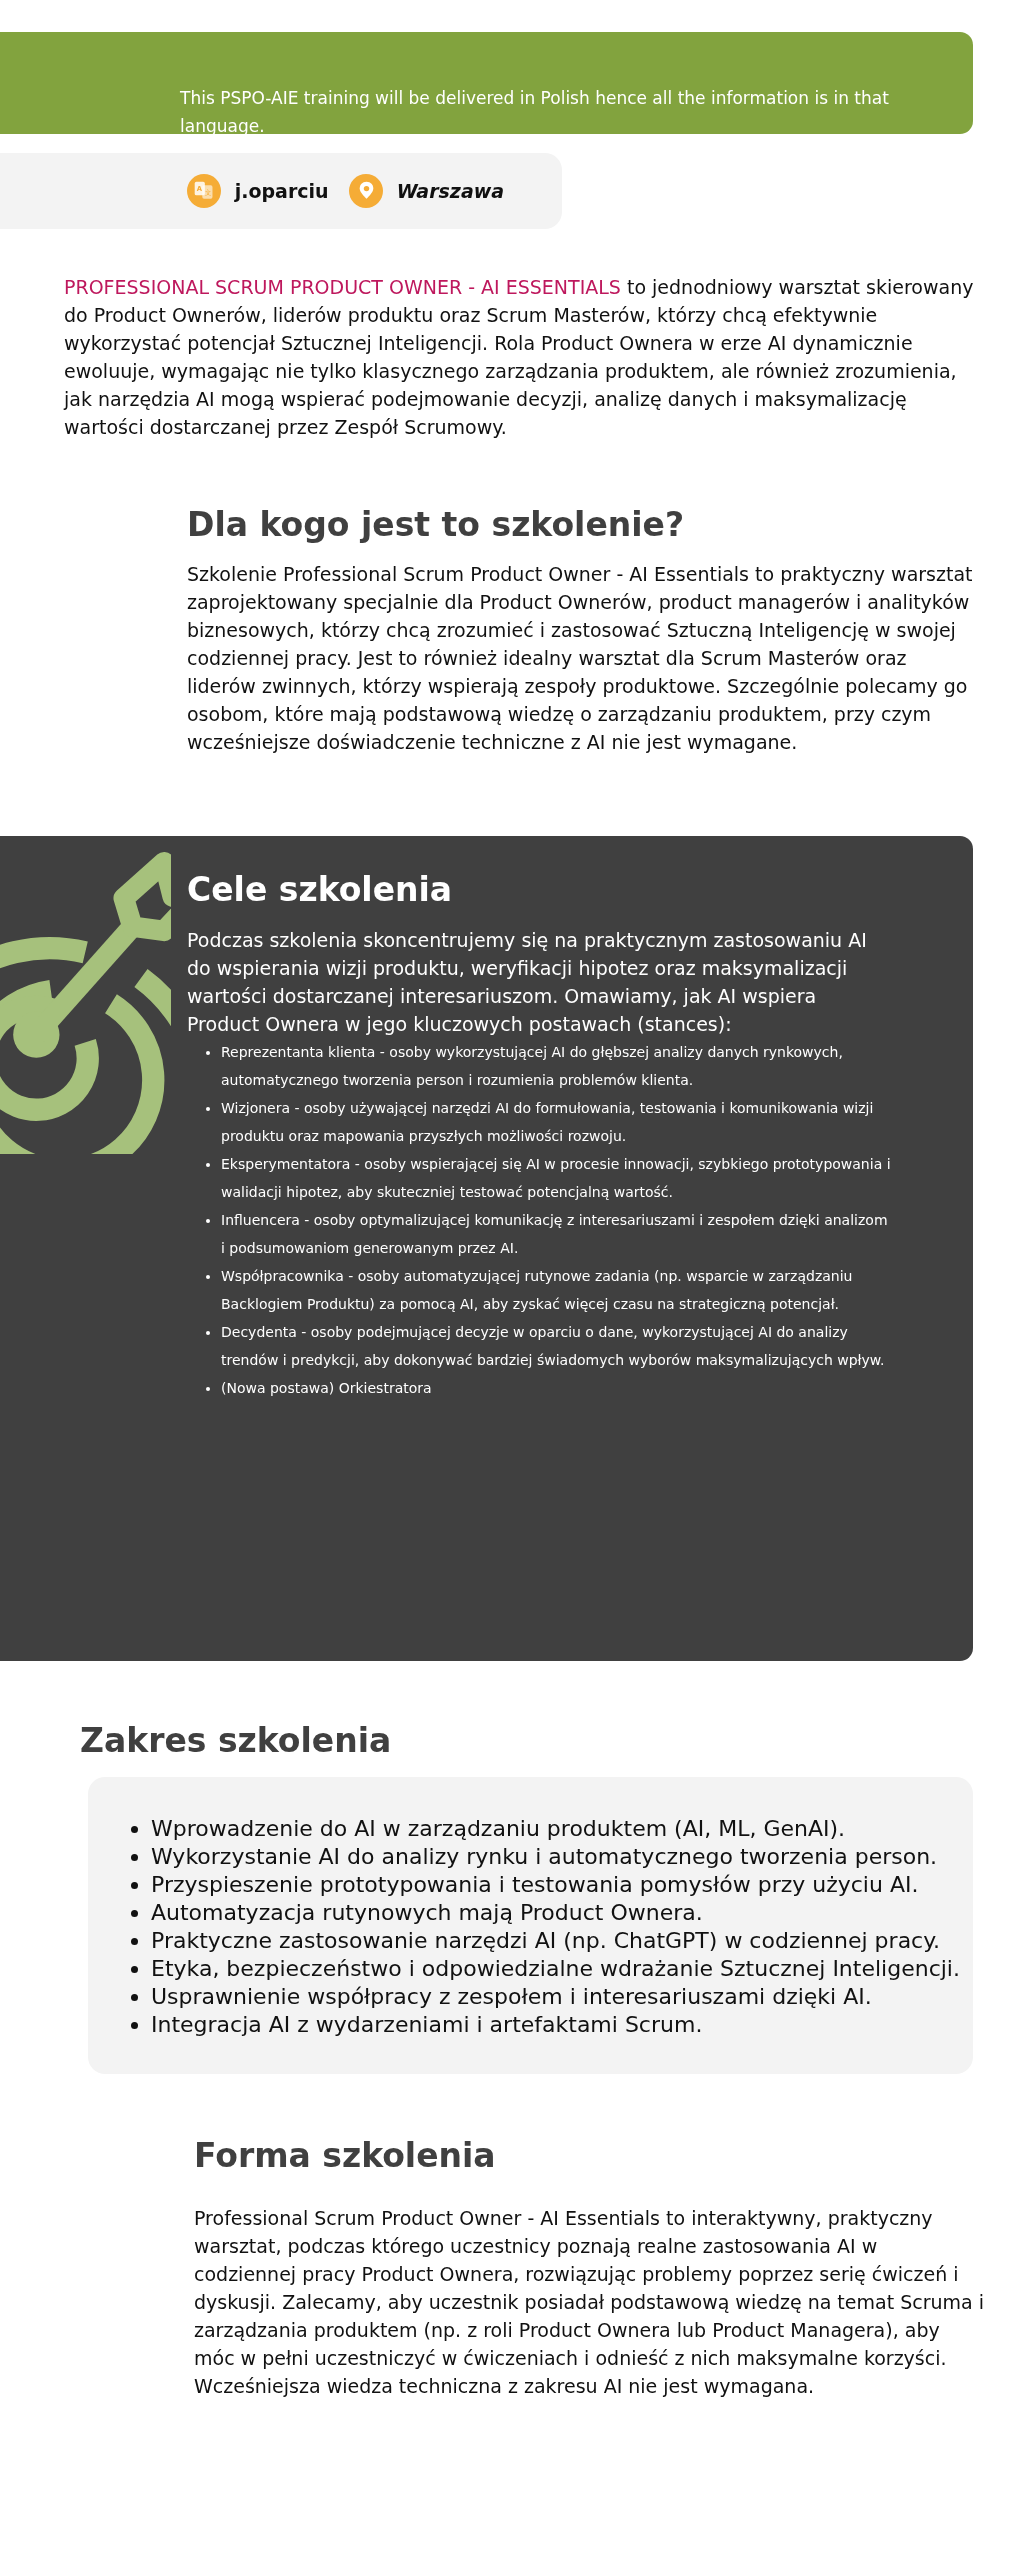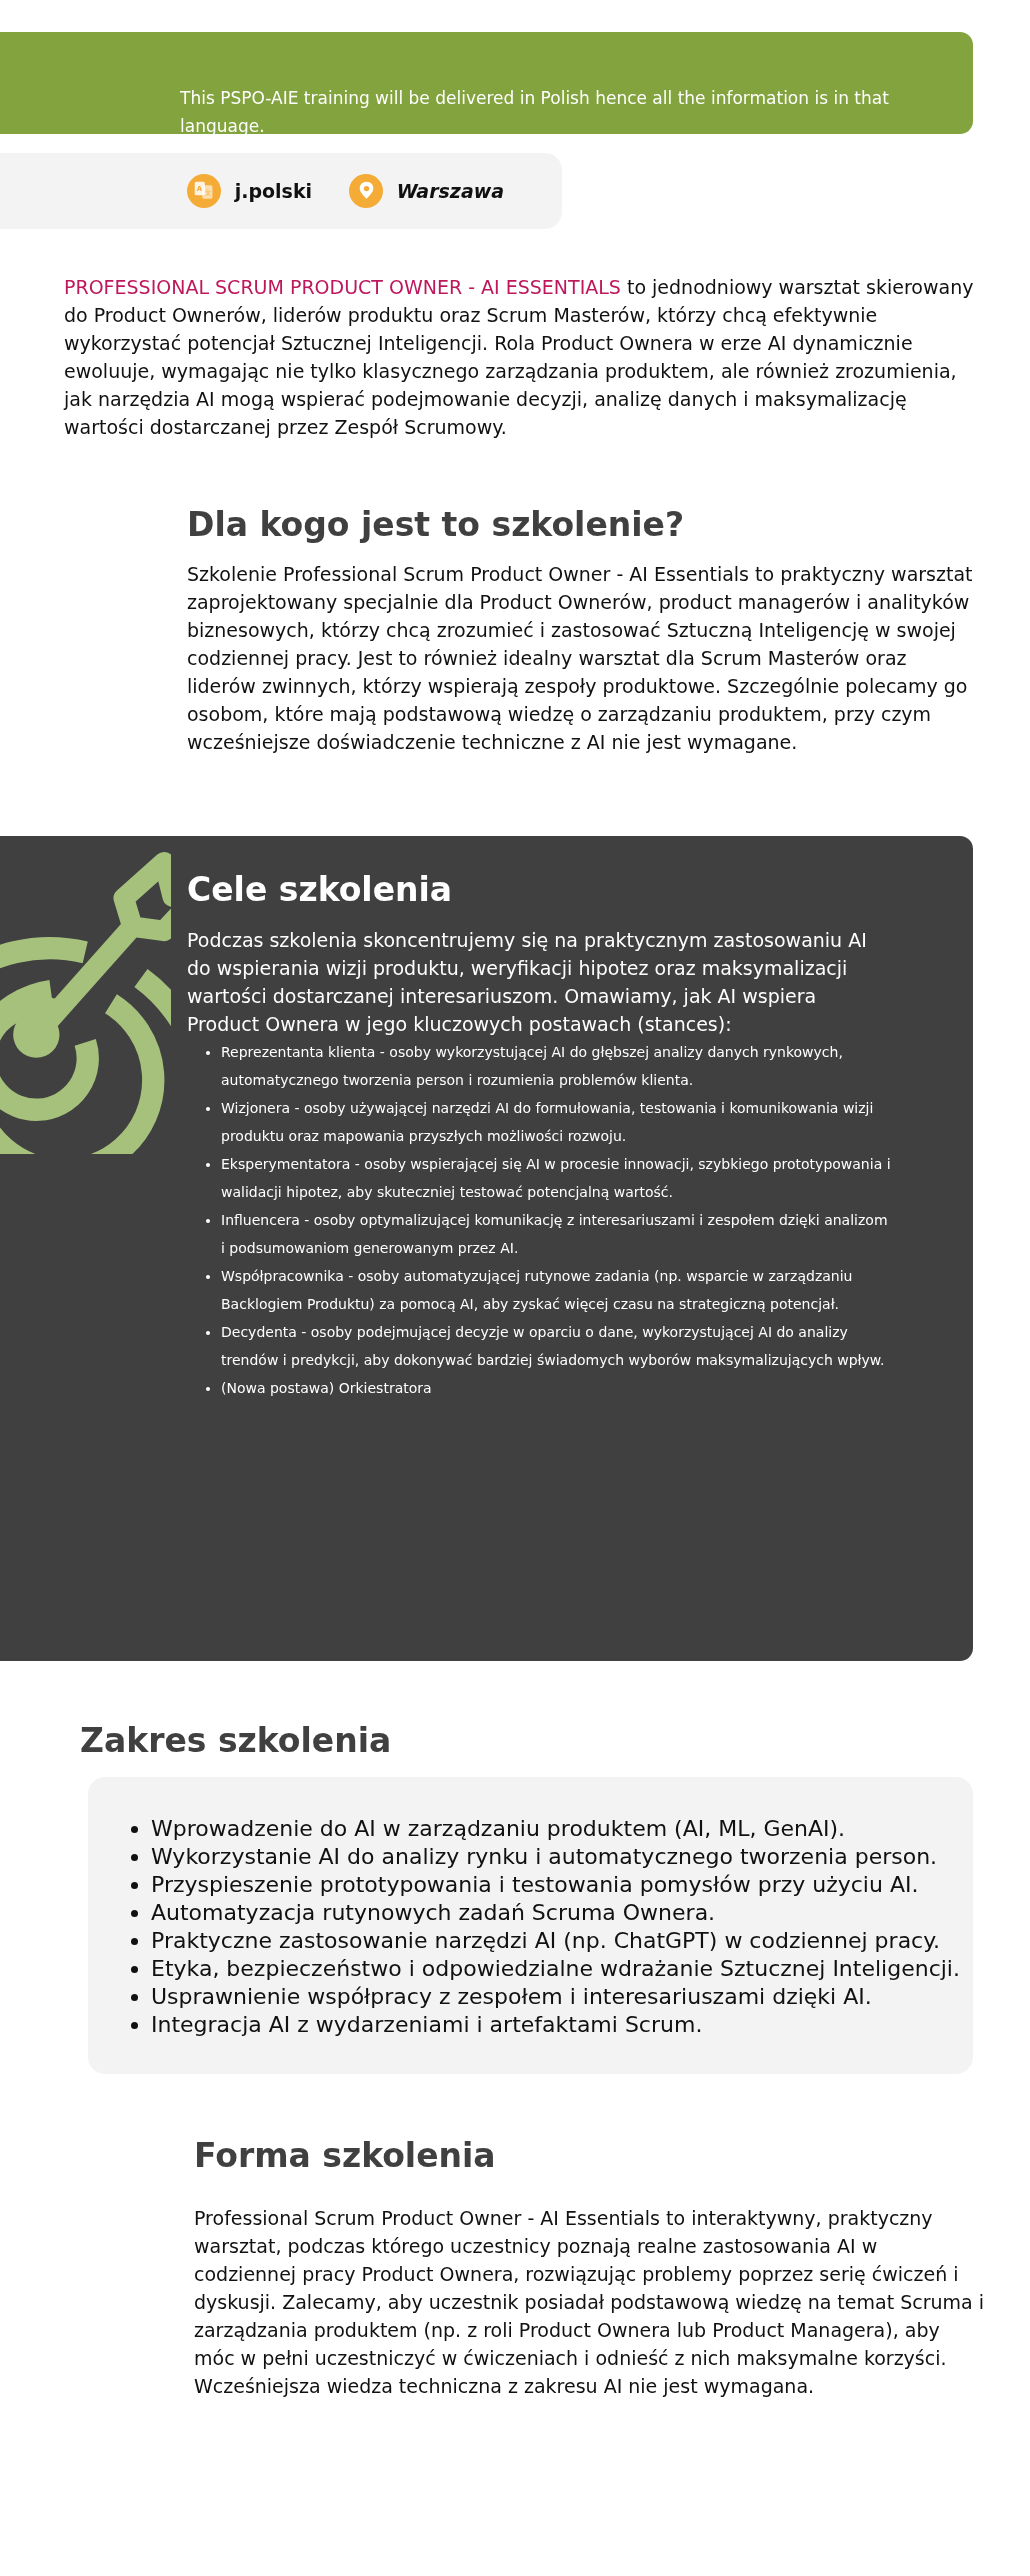--- a/index.html
+++ b/index.html
@@ -80,21 +80,21 @@
 <div class="abs info">
   <div class="info-item" style="left:187px;">
     <span class="info-icon">
       <svg width="22" height="20.6" viewBox="0 0 26 24">
         <rect x="2" y="2" width="12" height="16" rx="2" fill="#ffffff" opacity="0.85"></rect>
         <rect x="11" y="6" width="12" height="16" rx="2" fill="#ffffff" opacity="0.6"></rect>
         <text x="4.5" y="13" font-size="8" font-family="DejaVu Sans, sans-serif" fill="#f5ac36" font-weight="bold">A</text>
         <text x="14" y="17" font-size="8" font-family="DejaVu Sans, sans-serif" fill="#f5ac36">文</text>
       </svg>
     </span>
-    <span class="info-label">j.polski</span>
+    <span class="info-label">j.oparciu</span>
   </div>
   <div class="info-item" style="left:349px;font-style:italic;">
     <span class="info-icon">
       <svg width="17" height="20.6" viewBox="0 0 20 24">
         <path d="M10 2 C5 2 2 5.5 2 10 C2 15 10 22 10 22 C10 22 18 15 18 10 C18 5.5 15 2 10 2 Z" fill="#ffffff"></path>
         <circle cx="10" cy="10" r="3.2" fill="#f5ac36"></circle>
       </svg>
     </span>
     <span class="info-label">Warszawa</span>
   </div>
@@ -138,21 +138,21 @@
     </ul>
   </div>
 </div>
 
 <h2 class="abs h2 zakres-h">Zakres szkolenia</h2>
 <div class="abs zakres-box">
   <ul>
     <li>Wprowadzenie do AI w zarządzaniu produktem (AI, ML, GenAI).</li>
     <li>Wykorzystanie AI do analizy rynku i automatycznego tworzenia person.</li>
     <li>Przyspieszenie prototypowania i testowania pomysłów przy użyciu AI.</li>
-    <li>Automatyzacja rutynowych zadań Scruma Ownera.</li>
+    <li>Automatyzacja rutynowych mają Product Ownera.</li>
     <li>Praktyczne zastosowanie narzędzi AI (np. ChatGPT) w codziennej pracy.</li>
     <li>Etyka, bezpieczeństwo i odpowiedzialne wdrażanie Sztucznej Inteligencji.</li>
     <li>Usprawnienie współpracy z zespołem i interesariuszami dzięki AI.</li>
     <li>Integracja AI z wydarzeniami i artefaktami Scrum.</li>
   </ul>
 </div>
 
 <div class="abs forma">
   <h2 class="h2">Forma szkolenia</h2>
   <p>Professional Scrum Product Owner - AI Essentials to interaktywny, praktyczny warsztat, podczas którego uczestnicy poznają realne zastosowania AI w codziennej pracy Product Ownera, rozwiązując problemy poprzez serię ćwiczeń i dyskusji. Zalecamy, aby uczestnik posiadał podstawową wiedzę na temat Scruma i zarządzania produktem (np. z roli Product Ownera lub Product Managera), aby móc w pełni uczestniczyć w ćwiczeniach i odnieść z nich maksymalne korzyści. Wcześniejsza wiedza techniczna z zakresu AI nie jest wymagana.</p>

